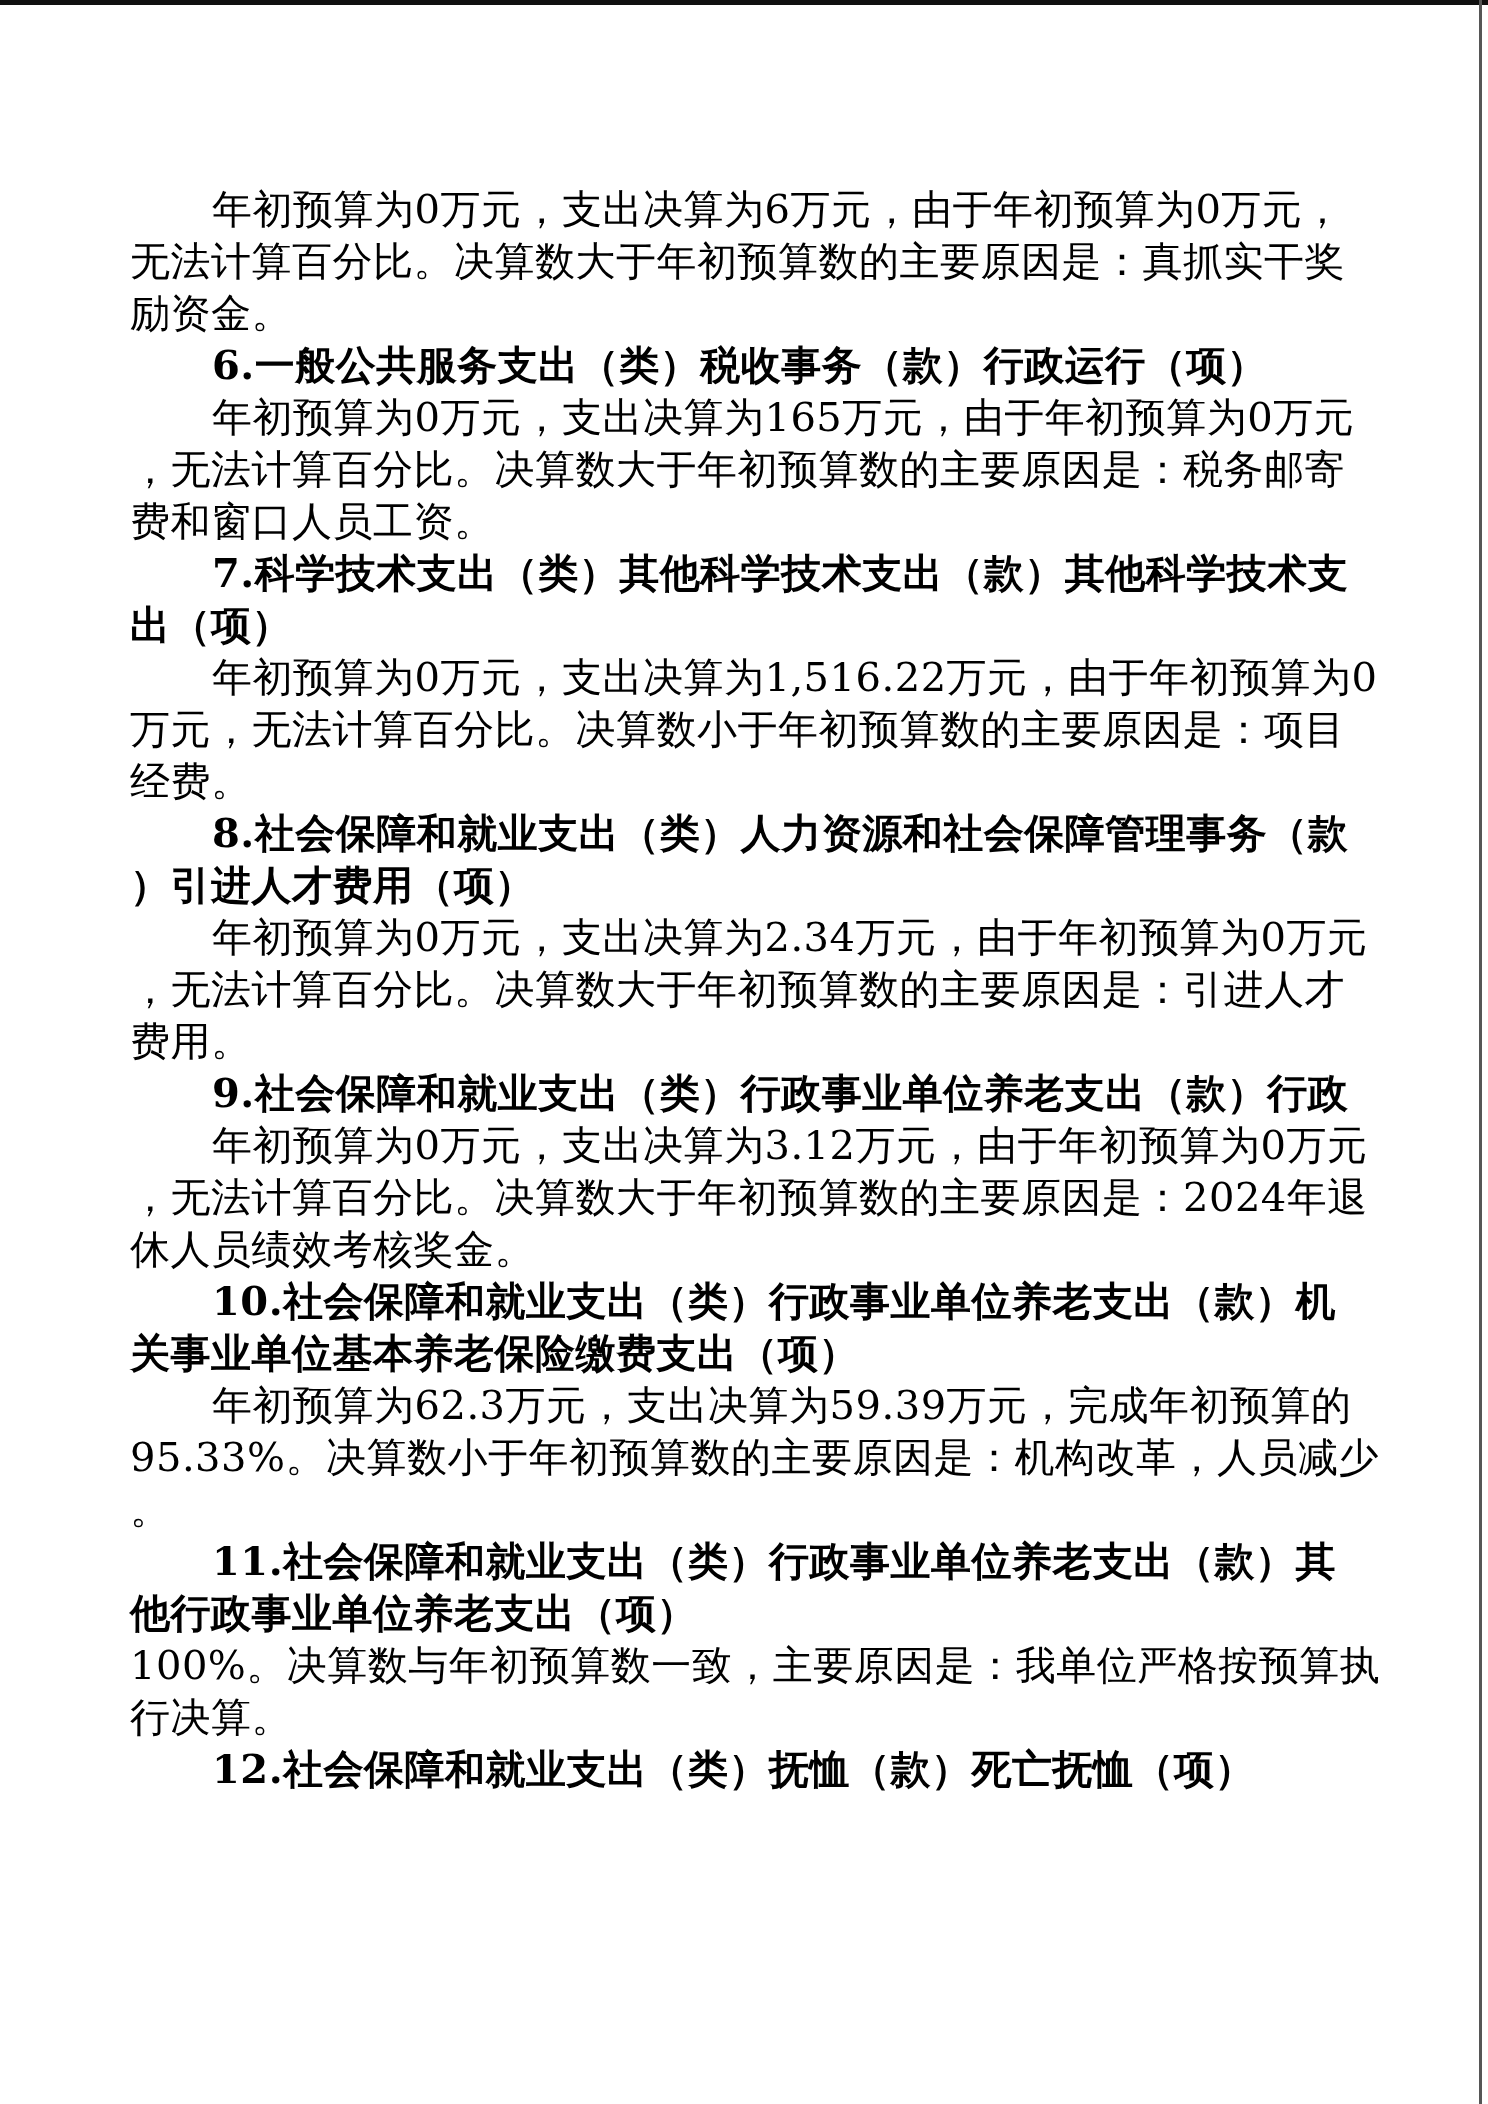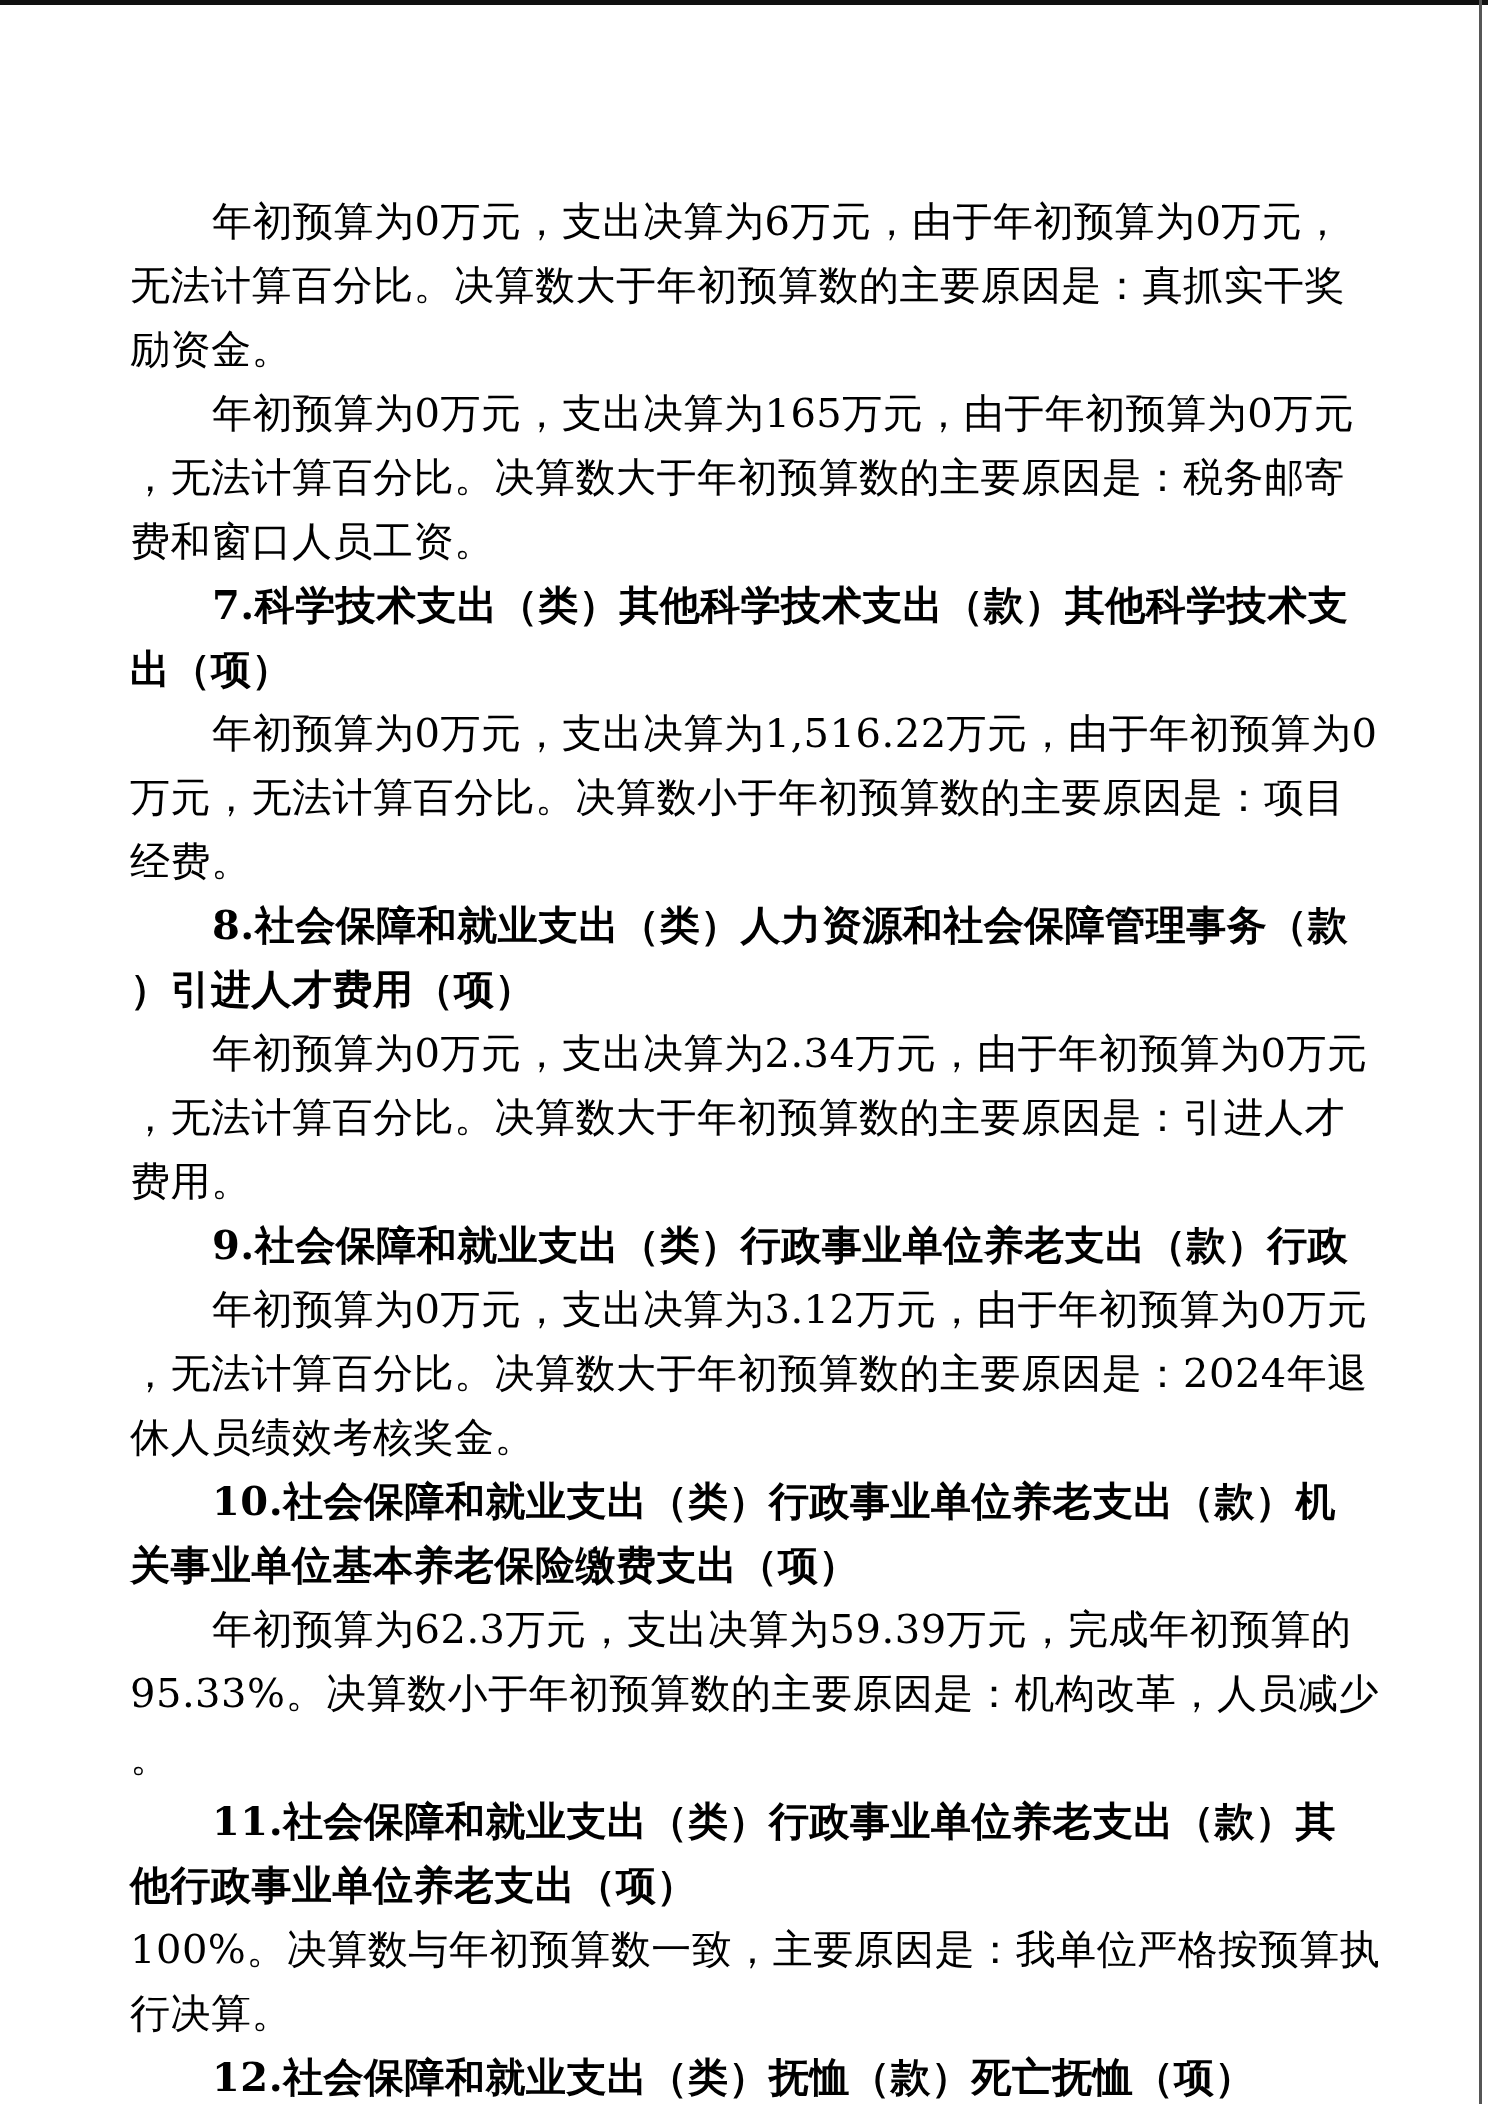--- a/index.html
+++ b/index.html
@@ -37,39 +37,39 @@
     top: 183px;
     width: 1222px;
     color: #000000;
     font-size: 40px;
     line-height: 52px;
   }
   .line {
     height: 52px;
     white-space: nowrap;
     letter-spacing: 0.5px;
-    margin-top: 12px;
   }
   .line.indent {
     padding-left: 82px;
   }
   .line.bold {
     font-weight: bold;
   }
 </style>
 </head>
 <body>
 
 <div class="page">
   <div class="scan-top-edge"></div>
   <div class="scan-right-edge"></div>
   <div class="text-area" id="text-area">
       <div class="line indent">年初预算为0万元，支出决算为6万元，由于年初预算为0万元，</div>
       <div class="line">无法计算百分比。决算数大于年初预算数的主要原因是：真抓实干奖</div>
       <div class="line">励资金。</div>
+      <div class="line indent bold">6.一般公共服务支出（类）税收事务（款）行政运行（项）</div>
       <div class="line indent">年初预算为0万元，支出决算为165万元，由于年初预算为0万元</div>
       <div class="line">，无法计算百分比。决算数大于年初预算数的主要原因是：税务邮寄</div>
       <div class="line">费和窗口人员工资。</div>
       <div class="line indent bold">7.科学技术支出（类）其他科学技术支出（款）其他科学技术支</div>
       <div class="line bold">出（项）</div>
       <div class="line indent">年初预算为0万元，支出决算为1,516.22万元，由于年初预算为0</div>
       <div class="line">万元，无法计算百分比。决算数小于年初预算数的主要原因是：项目</div>
       <div class="line">经费。</div>
       <div class="line indent bold">8.社会保障和就业支出（类）人力资源和社会保障管理事务（款</div>
       <div class="line bold">）引进人才费用（项）</div>

